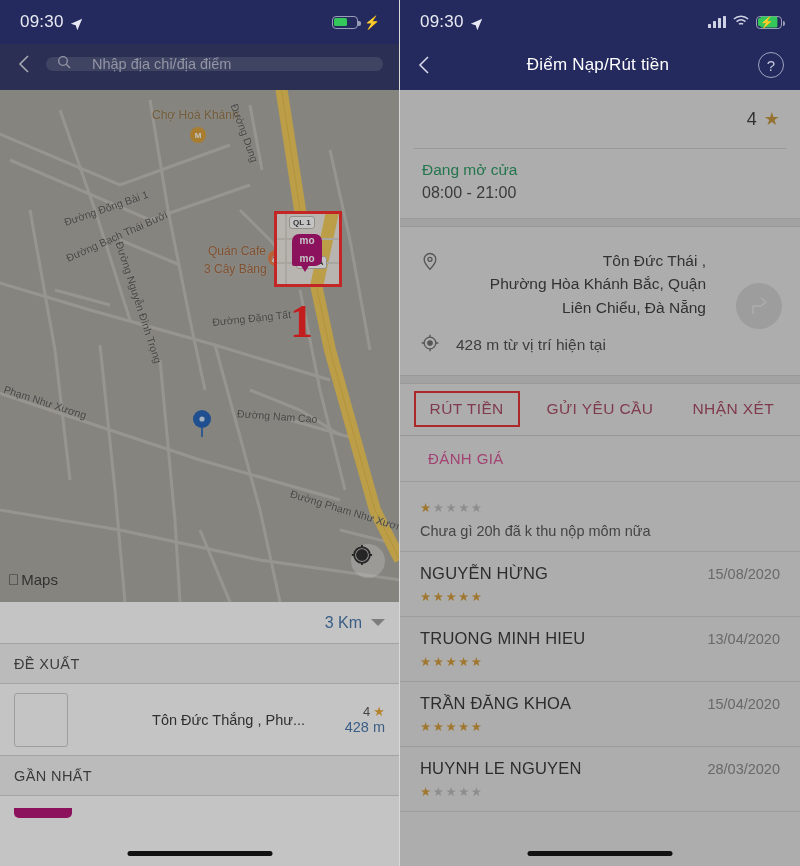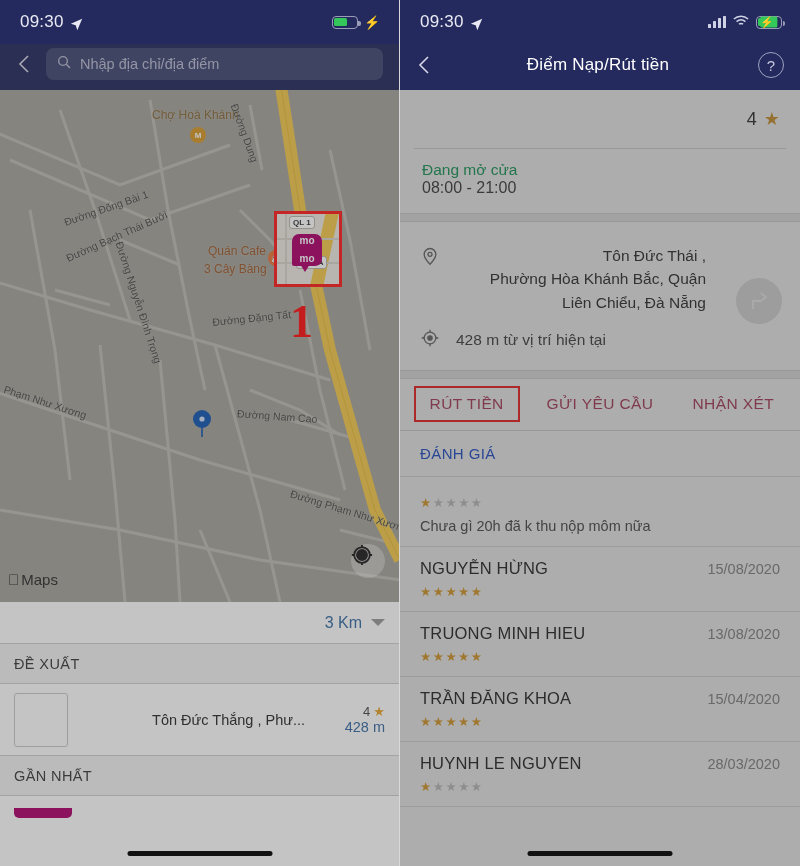--- a/index.html
+++ b/index.html
@@ -41,22 +41,22 @@
   .bolt-ext { font-size: 13px; color:#cfd2e4; }
   .bolt-in { position:absolute; left:50%; top:50%; transform:translate(-50%,-50%);
     font-size: 11px; color:#fff; line-height:1; }
 
   
   .searchbar {
     height: 46px; background:#242a5e; display:flex; align-items:center; padding: 0 16px 6px 12px;
   }
   .back-chevron { width: 26px; height: 26px; flex: none; display:flex; align-items:center; justify-content:center; }
   .search-input-wrap {
-    flex:1; height: 32px; margin-left: 8px; background: rgba(255,255,255,.14);
-    border-radius: 8px; display:flex; align-items:center; padding: 0 10px; gap: 8px;
+    flex:1; height: 14px; margin-left: 8px; background: rgba(255,255,255,.14);
+    border-radius: 8px; display:flex; align-items:center; padding: 0 10px; gap: 20px;
   }
   .search-ph { color:#b9bcd2; font-size: 14.5px; }
 
   
   .map { position: relative; height: 512px; background: #a6a49c; overflow: hidden; }
   .map svg { position:absolute; inset:0; }
   .map-label {
     position: absolute; color:#4b4b4b; font-size: 10.5px; white-space: nowrap;
     text-shadow: 0 0 2px rgba(190,188,180,.9);
   }
@@ -125,39 +125,39 @@
   .help-ic { width: 26px; height:26px; border:1.6px solid #9fa2c0; border-radius:50%;
     display:flex;align-items:center;justify-content:center; color:#c6c8dc; font-size:15px; }
 
   
   .rc { position:relative; height: 776px; background:#fff; }
   .rating-row { height: 58px; display:flex; align-items:center; justify-content:flex-end;
     padding: 0 20px; gap: 7px; }
   .rating-num { font-size: 18px; color:#2b2b2b; }
   .sep { height:1px; background:#dcdcdc; margin: 0 14px; }
   .hours { padding: 12px 0 16px 22px; }
-  .open-now { color:#13a05a; font-size: 15.5px; }
+  .open-now { color:#13a05a; font-size: 15.5px; margin-bottom: 5px; }
   .hours-val { color:#3a3a3a; font-size: 16px; }
   .gap { height: 9px; background:#ececec; border-top:1px solid #dcdcdc; border-bottom:1px solid #dcdcdc;}
   .addr-block { position:relative; padding: 22px 20px 18px 20px; }
   .addr-line { display:flex; gap: 16px; align-items:flex-start; padding-right: 74px; }
   .addr-text { flex:1; text-align:right; font-size: 15.5px; line-height: 1.5; color:#2b2b2b; }
   .dist-line { display:flex; gap: 16px; align-items:center; margin-top: 14px; }
   .dist-text { font-size: 15.5px; color:#404040; }
   .dir-btn { position:absolute; right:18px; top:56px; width:46px;height:46px;border-radius:50%;
     background:#e3e3e3; display:flex;align-items:center;justify-content:center; }
 
   .tabs { display:flex; height: 52px; align-items:center; border-bottom:1px solid #d9d9d9; }
   .tab { flex:1; text-align:center; font-size: 15.5px; letter-spacing:.4px; color:#b03a5b; }
   .tab.active { position:relative; }
   .tab.active .tab-hl {
     display:inline-block; padding: 7px 14px; border:2.5px solid #ff1d1d; background:#fff; color:#b03a5b;
   }
-  .reviews-head { height: 46px; display:flex; align-items:center; padding-left: 20px;
-    font-size: 15px; color:#1d4ed8; letter-spacing:.4px; border-bottom:1px solid #e2e2e2; }
+  .reviews-head { height: 46px; display:flex; align-items:center; padding-left: 28px;
+    font-size: 15px; color:#ec4899; letter-spacing:.4px; border-bottom:1px solid #e2e2e2; }
 
   .review { padding: 12px 20px 12px 20px; border-bottom:1px solid #e2e2e2; }
   .rev-top { display:flex; justify-content:space-between; align-items:baseline; }
   .rev-name { font-size: 16.5px; color:#222; letter-spacing:.2px; }
   .rev-date { font-size: 14.5px; color:#8a8a8a; }
   .stars { margin-top: 6px; font-size: 12.5px; letter-spacing: 1.5px; color:#c9c9c9; }
   .stars .on { color:#e9a227; }
   .rev-text { margin-top: 8px; font-size: 14.5px; color:#4a4a4a; }
 
   
@@ -430,21 +430,21 @@
           <div class="rev-top">
             <span class="rev-name">NGUYỄN HỪNG</span>
             <span class="rev-date">15/08/2020</span>
           </div>
           <div class="stars"><span class="on">★★★★★</span></div>
         </div>
 
         <div class="review">
           <div class="rev-top">
             <span class="rev-name">TRUONG MINH HIEU</span>
-            <span class="rev-date">13/08/2020</span>
+            <span class="rev-date">13/04/2020</span>
           </div>
           <div class="stars"><span class="on">★★★★★</span></div>
         </div>
 
         <div class="review">
           <div class="rev-top">
             <span class="rev-name">TRẦN ĐĂNG KHOA</span>
             <span class="rev-date">15/04/2020</span>
           </div>
           <div class="stars"><span class="on">★★★★★</span></div>

